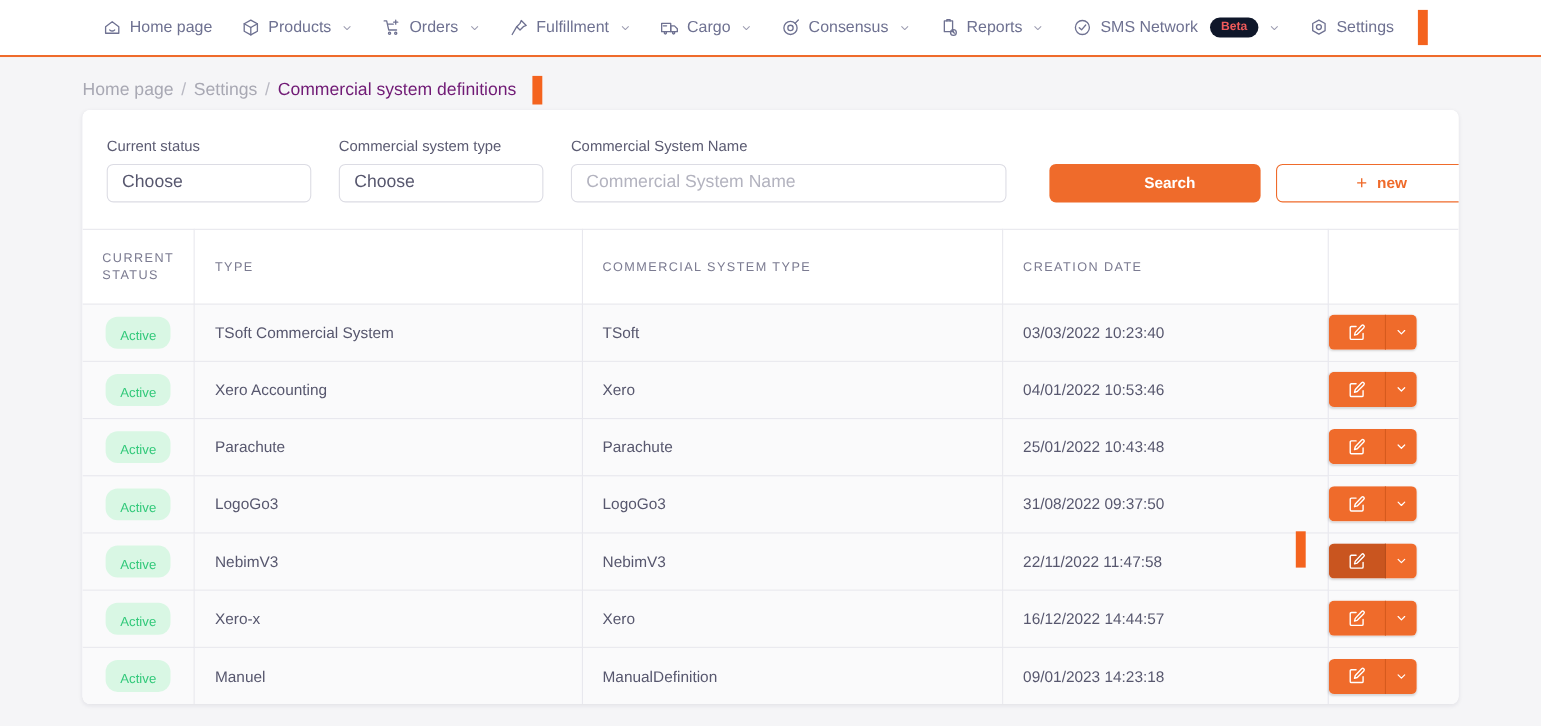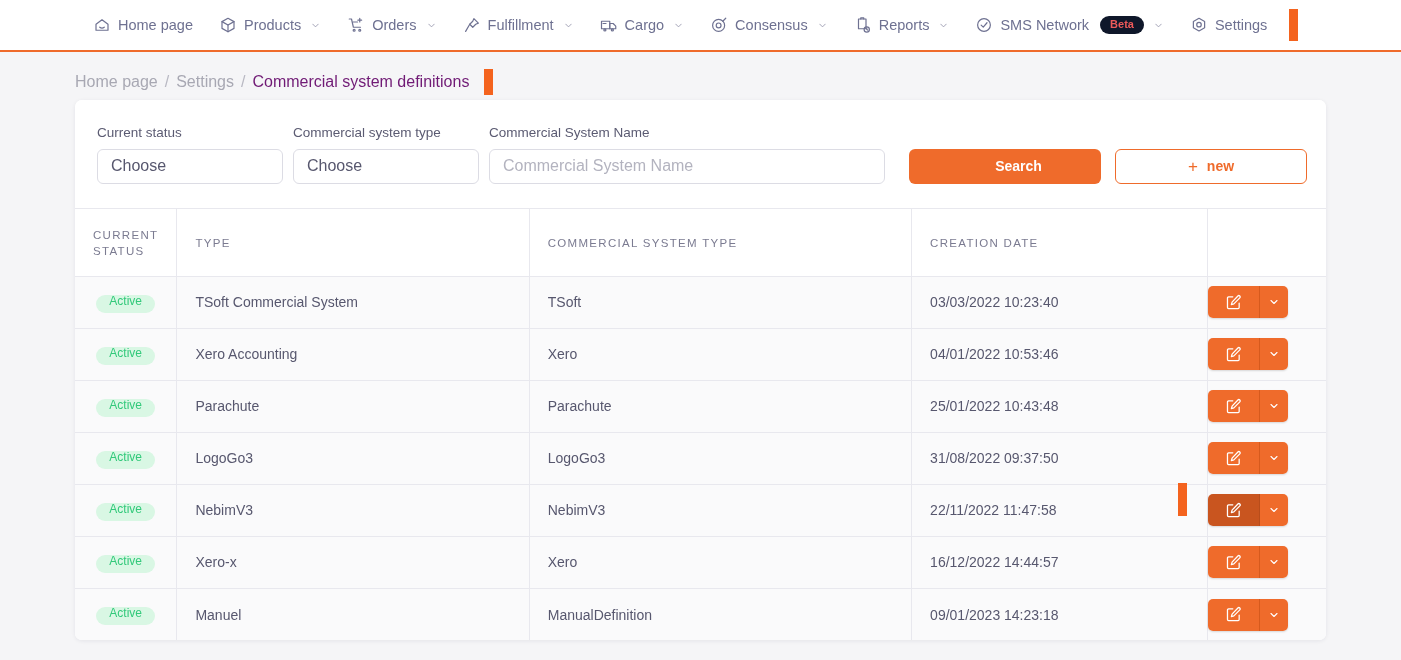--- a/index.html
+++ b/index.html
@@ -81,21 +81,21 @@
   .card {
     background: #ffffff;
     border-radius: 7px;
     box-shadow: 0 1px 4px rgba(30,30,60,.08);
     overflow: hidden;
   }
   .filters {
     display: flex;
     align-items: flex-end;
     padding: 26px 22px 24px;
-    gap: 10px;
+    gap: 25px;
     background: #fff;
   }
   .field { display: flex; flex-direction: column; }
   .field-label {
     font-size: 13.5px;
     color: #5b5b72;
     margin-bottom: 9px;
     line-height: 1;
   }
   .field-box {
@@ -174,21 +174,21 @@
   tbody td:last-child { border-right: none; }
   tbody tr:last-child td { border-bottom: none; }
   .td-status { text-align: center; padding: 0 8px; }
 
   .badge-active {
     display: inline-block;
     background: #d9f7e4;
     color: #32c97a;
     font-size: 12px;
     border-radius: 11px;
-    padding: 0 13px 6px;
+    padding: 11px 13px 6px;
     line-height: 1;
   }
 
   .td-actions { padding: 0 18px 0 0; position: relative; }
   .action-wrap { display: flex; justify-content: flex-start; position: relative; }
   .split-btn {
     display: flex;
     border-radius: 5px;
     overflow: hidden;
     box-shadow: 0 1px 2px rgba(0,0,0,.14);

